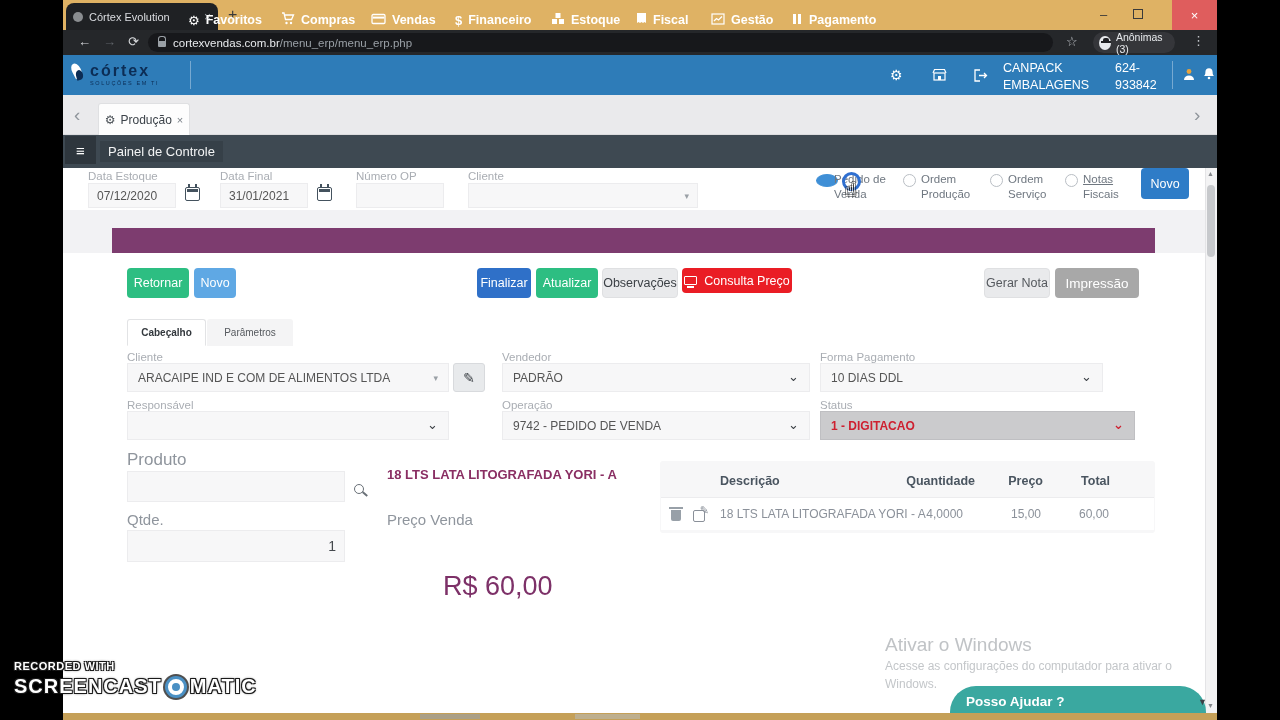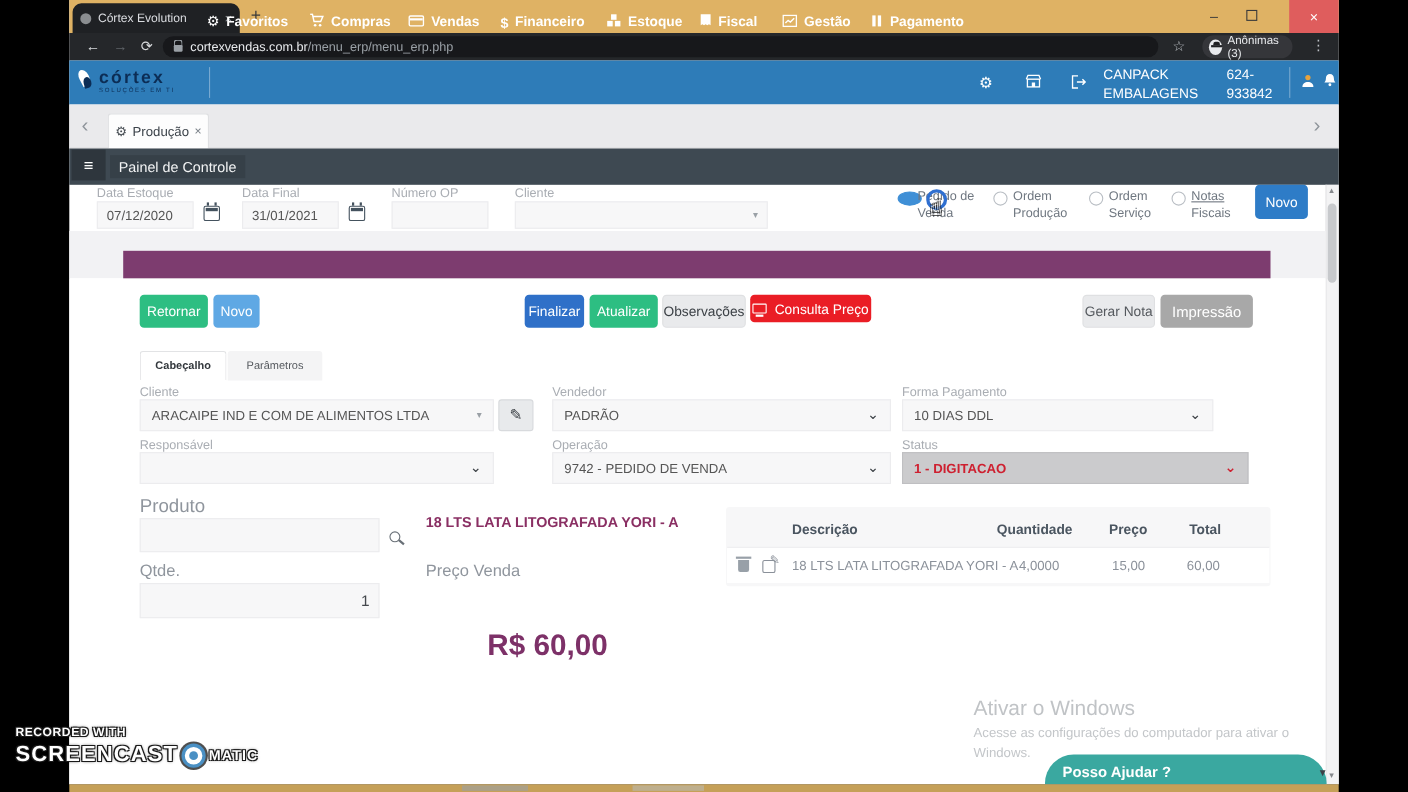--- a/index.html
+++ b/index.html
@@ -328,21 +328,21 @@
     <span class="chev" style="color:#ce2030;font-weight:bold;">⌄</span>
   </div>
 
   <div class="ab" style="left:127px;top:450px;font-size:17px;color:#8f959d;">Produto</div>
   <div class="ab finput" style="left:127px;top:471px;width:218px;height:31px;"></div>
   <div class="ab" style="left:354px;top:480px;"><span class="icon-search"></span></div>
   <div class="ab" style="left:387px;top:466px;width:232px;font-size:13px;font-weight:bold;color:#8a2f63;line-height:1.35;">18 LTS LATA LITOGRAFADA YORI - A</div>
   <div class="ab" style="left:127px;top:511px;font-size:15px;color:#8f959d;">Qtde.</div>
   <div class="ab finput" style="left:127px;top:530px;width:218px;height:32px;justify-content:flex-end;font-size:14px;color:#44484d;">1</div>
   <div class="ab" style="left:387px;top:511px;font-size:15px;color:#8f959d;">Preço Venda</div>
-  <div class="ab" style="left:443px;top:571px;font-size:27px;font-weight:bold;color:#7d3168;">R$ 60,00</div>
+  <div class="ab" style="left:443px;top:571px;font-size:27px;font-weight:normal;color:#7d3168;">R$ 60,00</div>
 
   <div class="ab" style="left:660px;top:461px;width:495px;height:72px;background:#f7f7f8;border-radius:3px;"></div>
   <div class="ab tbl-head" style="left:720px;top:474px;">Descrição</div>
   <div class="ab tbl-head" style="left:885px;top:474px;width:90px;text-align:right;">Quantidade</div>
   <div class="ab tbl-head" style="left:995px;top:474px;width:48px;text-align:right;">Preço</div>
   <div class="ab tbl-head" style="left:1068px;top:474px;width:42px;text-align:right;">Total</div>
   <div class="ab" style="left:661px;top:497px;width:493px;height:33px;background:#fff;border-top:1px solid #ececee;"></div>
   <div class="ab" style="left:671px;top:507px;"><span class="icon-trash"></span></div>
   <div class="ab" style="left:693px;top:508px;"><span class="icon-editbox"></span></div>
   <div class="ab tbl-cell" style="left:720px;top:507px;">18 LTS LATA LITOGRAFADA YORI - A</div>
@@ -361,19 +361,19 @@
   <div class="ab" style="left:1198px;top:697px;color:#3c4146;font-size:9px;">▼</div>
 
   <div class="ab taskbar"></div>
   <div class="ab" style="left:420px;top:714px;width:60px;height:5px;background:#9aa0a6;opacity:.6;"></div>
   <div class="ab" style="left:575px;top:714px;width:65px;height:5px;background:#b9b9b2;opacity:.6;"></div>
 
   <div class="ab scwm" style="left:14px;top:660px;font-size:11px;letter-spacing:.5px;">RECORDED WITH</div>
   <div class="ab" style="left:14px;top:675px;display:flex;align-items:center;gap:3px;">
     <span class="scwm" style="font-size:20px;letter-spacing:1px;">SCREENCAST</span>
     <span class="sclogo"></span>
-    <span class="scwm" style="font-size:13px;letter-spacing:1px;">MATIC</span>
+    <span class="scwm" style="font-size:20px;letter-spacing:1px;">MATIC</span>
   </div>
 
   <div class="ab ring" style="left:842px;top:172px;"></div>
   <div class="ab hand" style="left:845px;top:178px;">☝</div>
 
 </div>
 
 </body></html>

